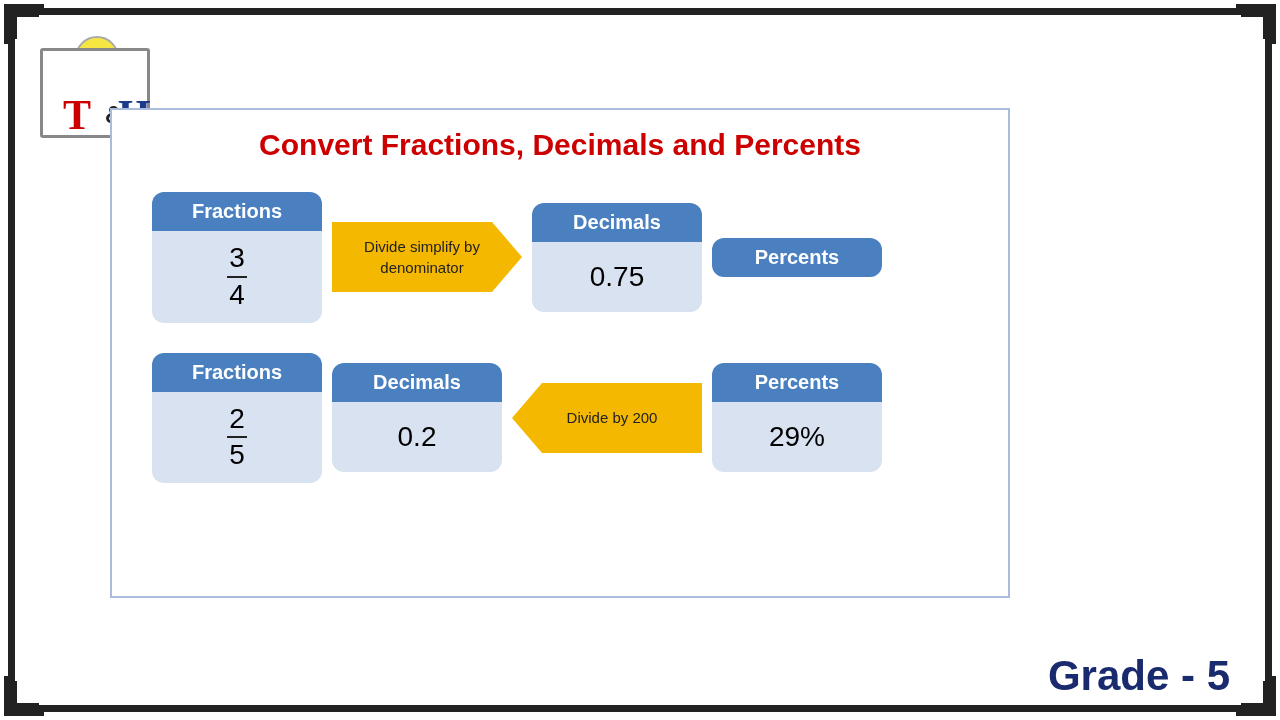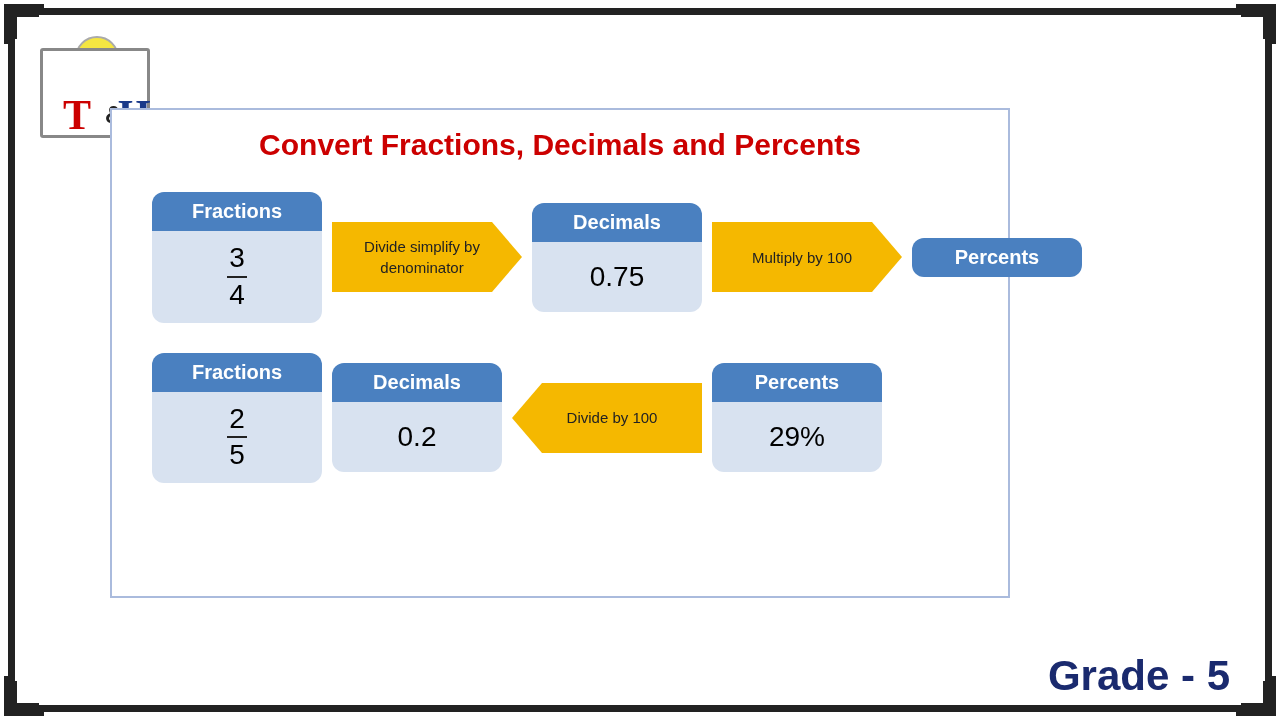--- a/index.html
+++ b/index.html
@@ -331,26 +331,20 @@
             <polygon points="0,5 160,5 190,40 160,75 0,75" fill="#f5b800"></polygon>
           </svg>
           <span class="arrow-right-text">Divide simplify by denominator</span>
         </div>
 
         <div class="label-box">
           <div class="label-header">Decimals</div>
           <div class="label-value">0.75</div>
         </div>
 
-        <div class="arrow-right">
-          <svg class="arrow-right-shape" viewBox="0 0 190 80" xmlns="http://www.w3.org/2000/svg">
-            <polygon points="0,5 160,5 190,40 160,75 0,75" fill="#f5b800"></polygon>
-          </svg>
-          <span class="arrow-right-text">Multiply by 100</span>
-        </div>
 
         <div class="label-box">
           <div class="label-header">Percents</div>
         </div>
 
       </div>
 
       <div class="conversion-row">
 
         <div class="label-box">
@@ -367,21 +361,21 @@
 
         <div class="label-box">
           <div class="label-header">Decimals</div>
           <div class="label-value">0.2</div>
         </div>
 
         <div class="arrow-left">
           <svg class="arrow-left-shape" viewBox="0 0 190 80" xmlns="http://www.w3.org/2000/svg">
             <polygon points="190,5 30,5 0,40 30,75 190,75" fill="#f5b800"></polygon>
           </svg>
-          <span class="arrow-left-text">Divide by 100</span>
+          <span class="arrow-left-text">Divide by 200</span>
         </div>
 
         <div class="label-box">
           <div class="label-header">Percents</div>
           <div class="label-value">29%</div>
         </div>
 
       </div>
 
     </div>

